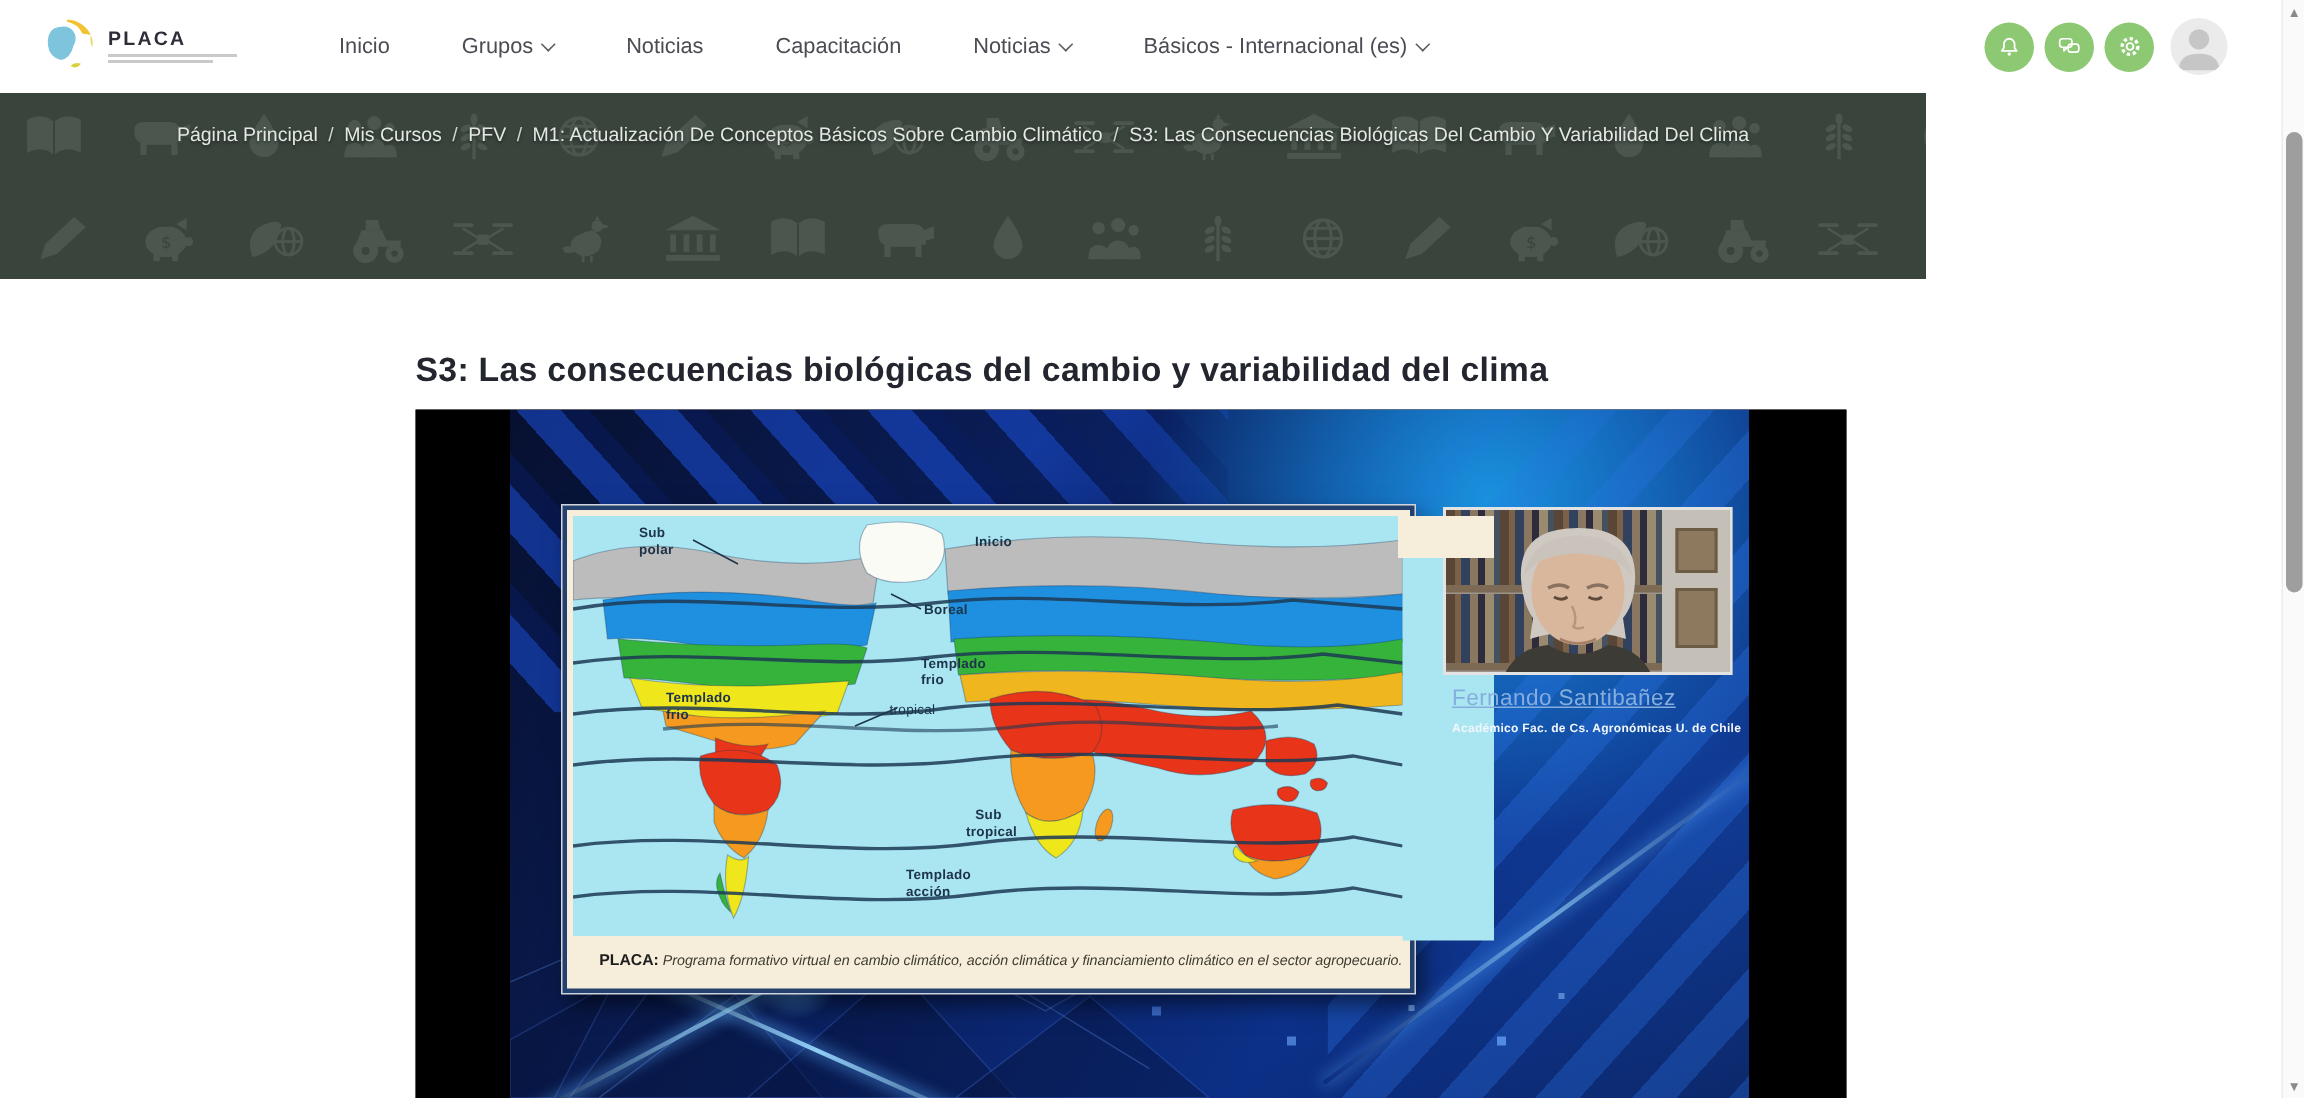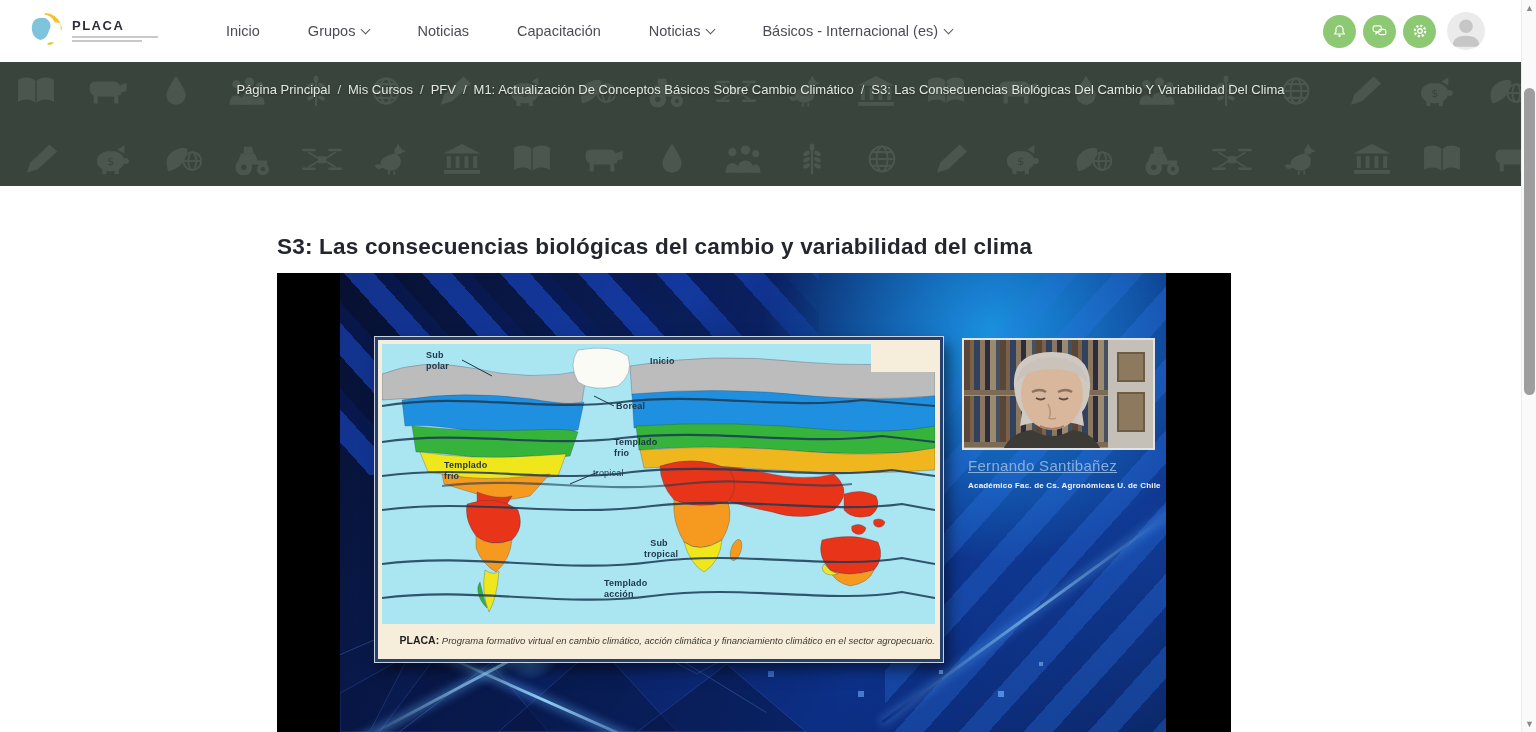--- a/index.html
+++ b/index.html
@@ -36,21 +36,21 @@
     width:33px; height:33px; border-radius:50%; background:#8dc873; border:none;
     display:flex; align-items:center; justify-content:center; cursor:pointer;
   }
   .avatar {
     width:38px; height:38px; border-radius:50%; background:#ebebeb; overflow:hidden;
     display:flex; align-items:center; justify-content:center; margin-left:4px;
   }
 
   
   .banner {
-    position:absolute; top:62px; left:0; width:1521px; height:124px;
+    position:absolute; top:62px; left:0; width:1284px; height:124px;
     background:#39443d; overflow:hidden; z-index:3;
   }
   .banner-icon-row { position:absolute; left:14px; display:flex; gap:26px; }
   .banner-icon-row.row-1 { top:10px; }
   .banner-icon-row.row-2 { top:78px; left:20px; }
   .banner-icon { width:44px; height:38px; flex:0 0 44px; opacity:.9; }
   .breadcrumb {
     position:absolute; top:20px; left:0; width:100%; text-align:center;
     color:#e4e7e2; font-size:13px; z-index:2; text-shadow:0 1px 2px rgba(20,28,23,.6);
   }
@@ -111,21 +111,21 @@
       520px 420px 0 2px rgba(110,170,255,.6), 600px 398px 0 1px rgba(150,200,255,.6),
       660px 420px 0 2px rgba(110,170,255,.7), 700px 390px 0 1px rgba(150,200,255,.5),
       120px 260px 0 1px rgba(120,180,255,.5), 80px 340px 0 2px rgba(90,150,255,.5); }
 
   
   .map-frame {
     position:absolute; left:35px; top:64px; width:568px; height:325px;
     background:#f6eeda; border:3px solid #24406e;
     box-shadow:0 0 0 1px #ccd3de, 5px 7px 14px rgba(0,0,0,.55);
   }
-  .map-area { position:absolute; left:4px; top:4px; width:553px; height:283px; background:#a9e6f2; overflow:hidden; }
+  .map-area { position:absolute; left:4px; top:4px; width:614px; height:283px; background:#a9e6f2; overflow:hidden; }
   .map-corner-box { position:absolute; right:0; top:0; width:64px; height:28px; background:#f6eeda; z-index:2; }
   .map-label {
     position:absolute; z-index:3; font-size:9px; line-height:10.5px; color:#1d3348;
     font-weight:bold; letter-spacing:.2px;
   }
   .lbl0{ left:44px;  top:6px;   width:34px; }
   .lbl1{ left:268px; top:12px; }
   .lbl2{ left:234px; top:57px; }
   .lbl3{ left:232px; top:93px;  width:54px; }
   .lbl4{ left:211px; top:124px; font-weight:normal; }

